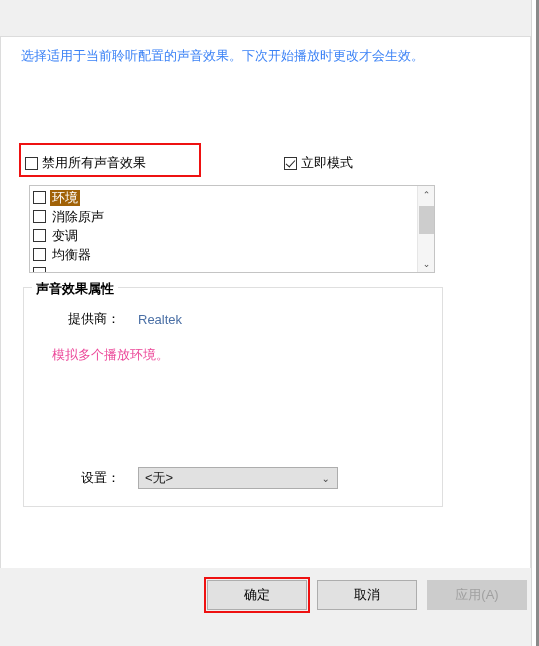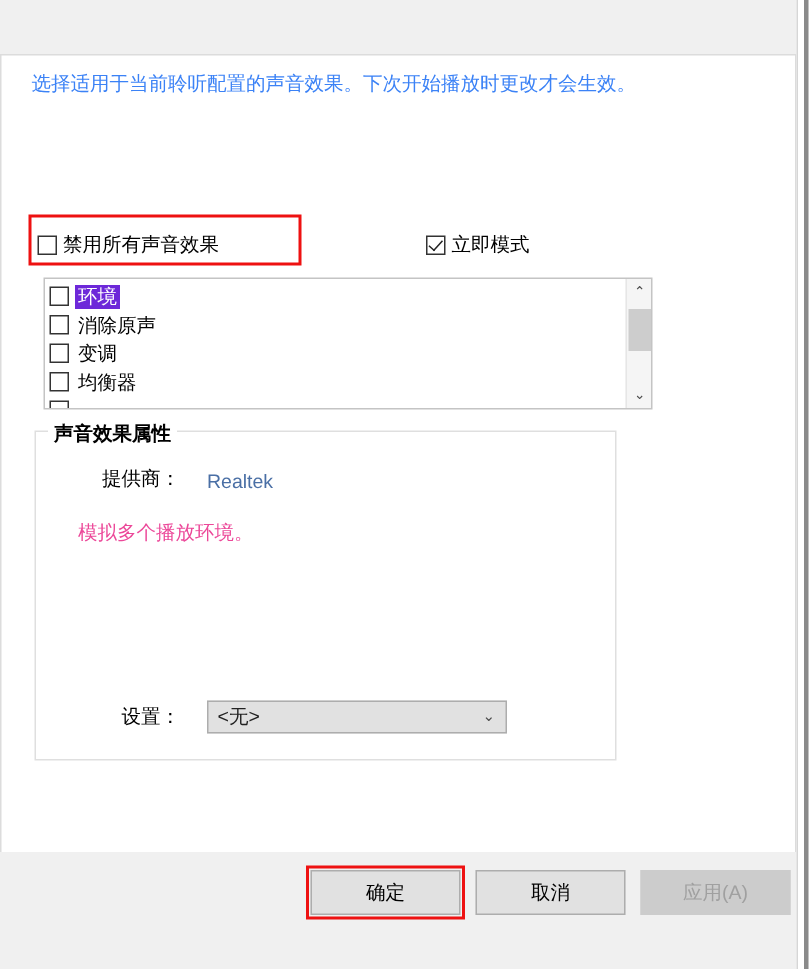--- a/index.html
+++ b/index.html
@@ -150,21 +150,21 @@
     align-items: center;
     height: 19px;
     font-size: 13px;
     cursor: default;
   }
   .list-item .lbl {
     padding: 0 2px;
     line-height: 16px;
   }
   .list-item.selected .lbl {
-    background: #6d28d9;
+    background: #a16207;
     color: #ffffff;
   }
 
   .scrollbar {
     position: absolute;
     right: 0;
     top: 0;
     width: 17px;
     height: 100%;
     background: #f5f5f5;
@@ -194,39 +194,39 @@
     height: 28px;
     background: #cdcdcd;
     cursor: default;
   }
 
   
   .groupbox {
     position: absolute;
     left: 22px;
     top: 250px;
-    width: 388px;
+    width: 420px;
     height: 220px;
     border: 1px solid #dfdfdf;
     box-sizing: border-box;
   }
   .group-title {
     position: absolute;
     left: 8px;
     top: -8px;
     background: #ffffff;
     padding: 0 4px;
     font-size: 13px;
     font-weight: bold;
     color: #000;
   }
   .frow {
     position: absolute;
     display: flex;
-    align-items: flex-end;
+    align-items: center;
     font-size: 13px;
   }
   .flabel {
     width: 86px;
     text-align: right;
     color: #000;
     flex: 0 0 auto;
   }
   .fvalue {
     margin-left: 18px;

